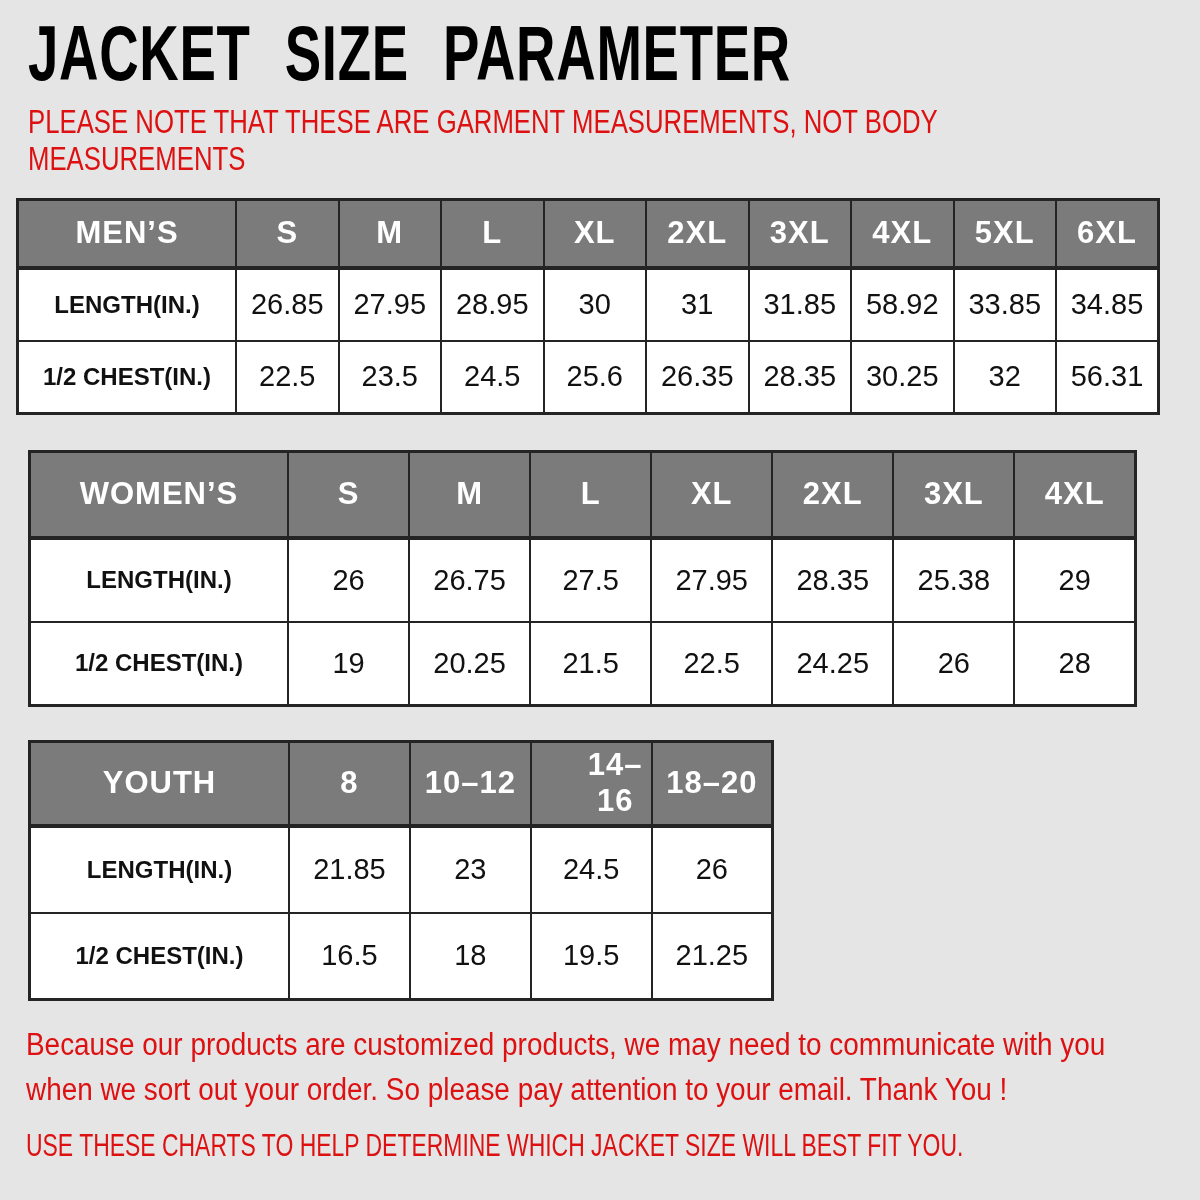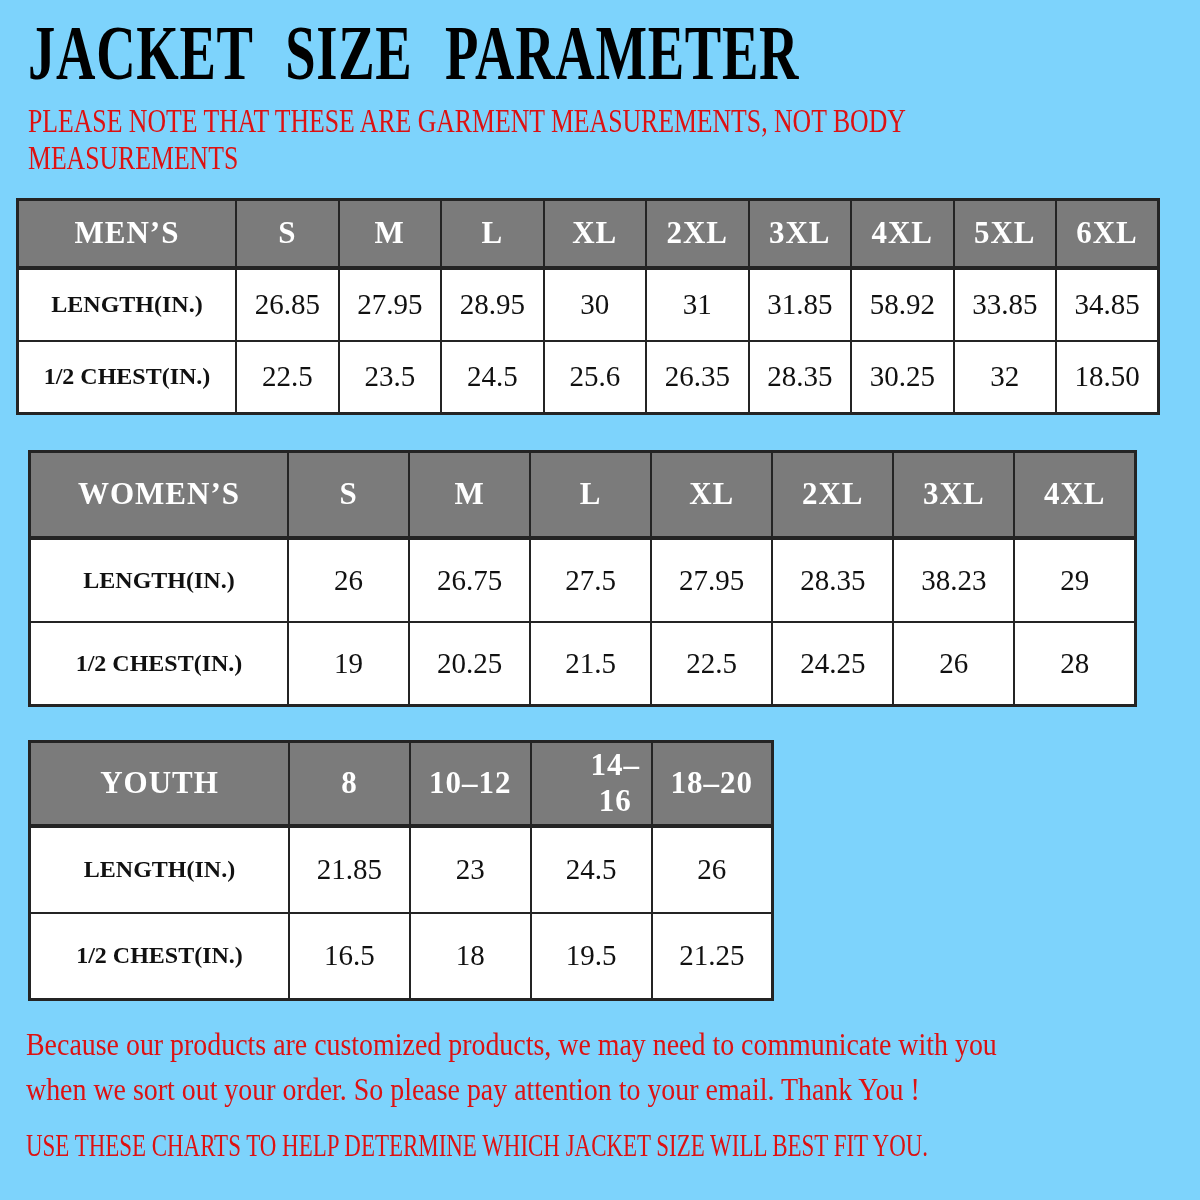--- a/index.html
+++ b/index.html
@@ -4,22 +4,22 @@
 <style>
   html, body {
     margin: 0;
     padding: 0;
     background: #ffffff;
   }
   .page {
     position: relative;
     width: 1200px;
     height: 1200px;
-    background: #7dd3fc;
-    font-family: Liberation Serif, serif;
+    background: #e5e5e5;
+    font-family: Liberation Sans, sans-serif;
     overflow: hidden;
   }
 
   
   .main-title {
     position: absolute;
     left: 28px;
     top: 8px;
     font-size: 78px;
     font-weight: 700;
@@ -160,21 +160,21 @@
           <tr>
             <td class="label">1/2 CHEST(IN.)</td>
             <td>22.5</td>
             <td>23.5</td>
             <td>24.5</td>
             <td>25.6</td>
             <td>26.35</td>
             <td>28.35</td>
             <td>30.25</td>
             <td>32</td>
-            <td>18.50</td>
+            <td>56.31</td>
           </tr>
         </tbody>
       </table>
     </div>
   <div>
       <table class="size-table t1">
         <thead>
           <tr>
             <th class="label" style="background: rgb(123, 123, 123);">WOMEN’S</th>
             <th style="background: rgb(123, 123, 123);">S</th>
@@ -187,21 +187,21 @@
           </tr>
         </thead>
         <tbody>
           <tr>
             <td class="label">LENGTH(IN.)</td>
             <td>26</td>
             <td>26.75</td>
             <td>27.5</td>
             <td>27.95</td>
             <td>28.35</td>
-            <td>38.23</td>
+            <td>25.38</td>
             <td>29</td>
           </tr>
           <tr>
             <td class="label">1/2 CHEST(IN.)</td>
             <td>19</td>
             <td>20.25</td>
             <td>21.5</td>
             <td>22.5</td>
             <td>24.25</td>
             <td>26</td>

